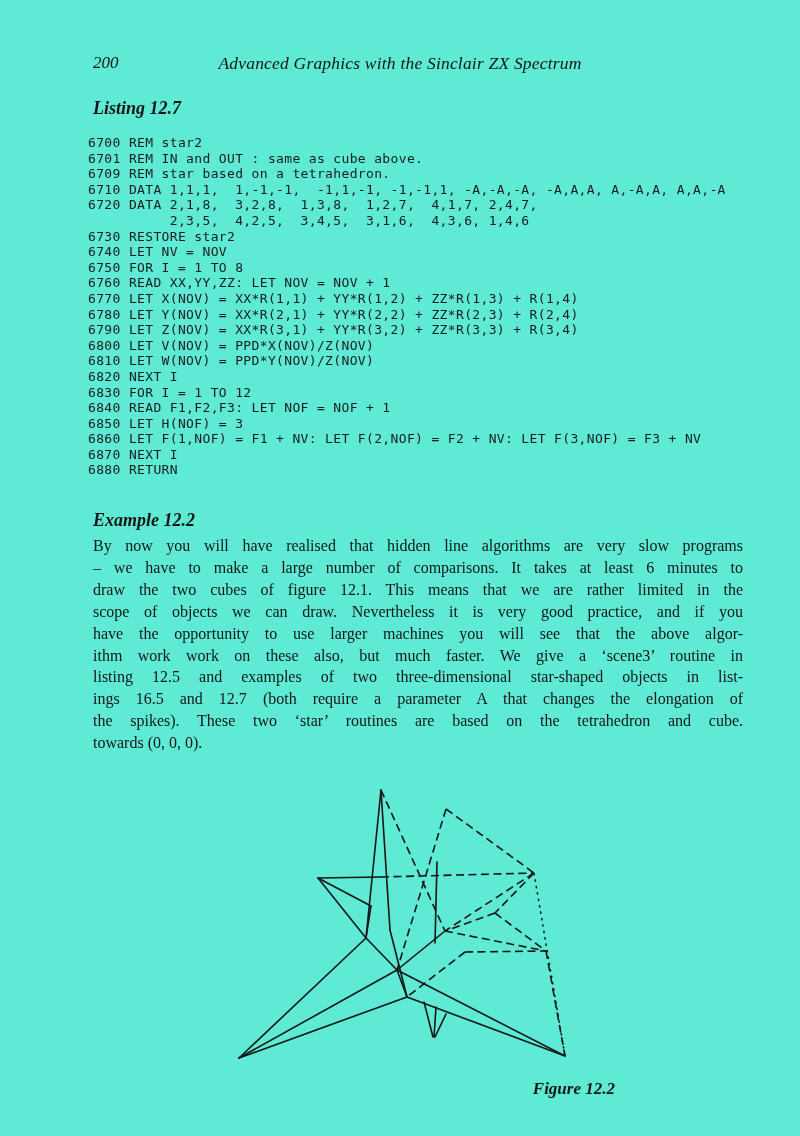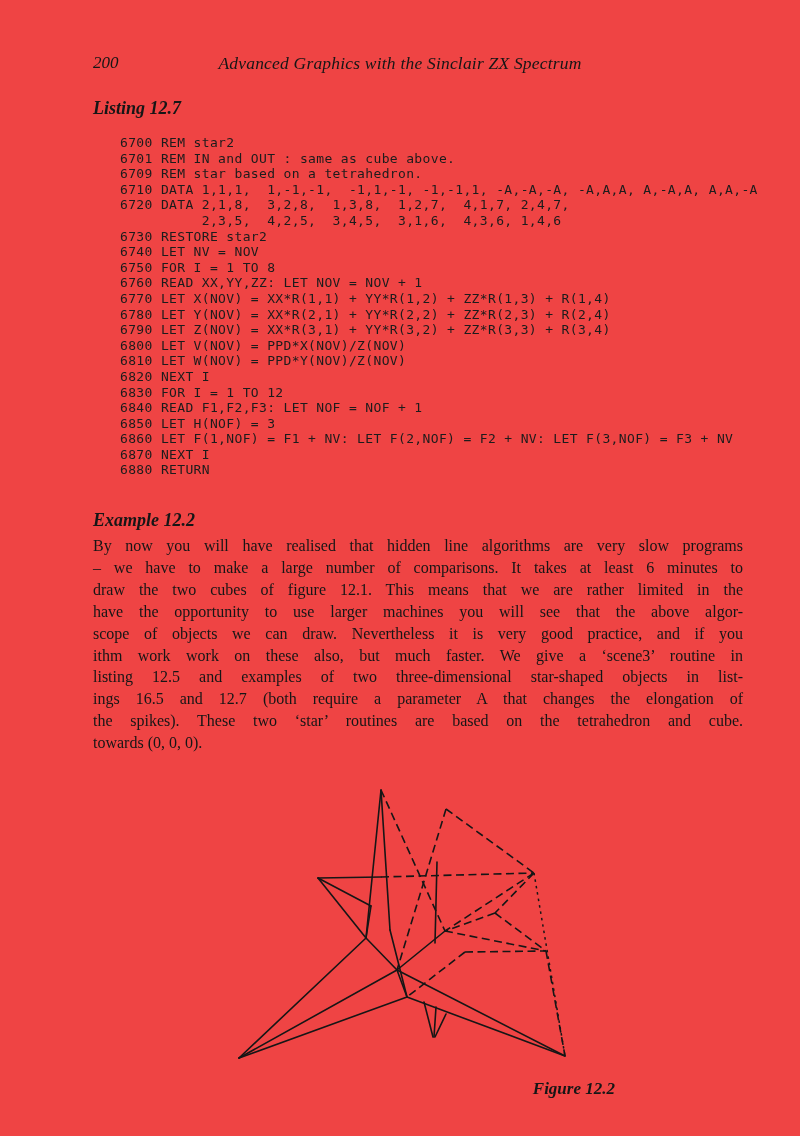--- a/index.html
+++ b/index.html
@@ -1,19 +1,19 @@
 <!DOCTYPE html>
 <html><head>
 <meta charset="utf-8">
 <style>
   html,body{margin:0;padding:0;background:#e8e8e6;}
   .page{
     position:relative;
     width:800px;height:1136px;
-    background:#ef4444;
+    background:#5eead4;
     color:#161616;
     font-family:"Liberation Serif", serif;
     overflow:hidden;
     margin:0 auto;
   }
   .pagenum{
     position:absolute;left:93px;top:53px;
     font-style:italic;font-size:17px;
   }
   .runtitle{
@@ -26,21 +26,20 @@
     position:absolute;left:93px;top:98px;
     font-style:italic;font-weight:bold;font-size:18px;
   }
   .code{
     position:absolute;left:88px;top:135px;
     font-family:"DejaVu Sans Mono", monospace;
     font-size:13px;line-height:15.6px;
     letter-spacing:.35px;
     white-space:pre;
     color:#1c1c1c;
-    margin-left:32px;
   }
   .example-title{
     position:absolute;left:93px;top:510px;
     font-style:italic;font-weight:bold;font-size:18px;
   }
   .para{
     position:absolute;left:93px;top:535px;width:650px;
     font-size:16px;line-height:21.9px;
   }
   .para > div{
@@ -97,22 +96,22 @@
 6860 LET F(1,NOF) = F1 + NV: LET F(2,NOF) = F2 + NV: LET F(3,NOF) = F3 + NV
 6870 NEXT I
 6880 RETURN</div>
 
   <div class="example-title">Example 12.2</div>
 
   <div class="para">
       <div>By now you will have realised that hidden line algorithms are very slow programs</div>
       <div>– we have to make a large number of comparisons. It takes at least 6 minutes to</div>
       <div>draw the two cubes of figure 12.1. This means that we are rather limited in the</div>
+      <div>scope of objects we can draw. Nevertheless it is very good practice, and if you</div>
       <div>have the opportunity to use larger machines you will see that the above algor-</div>
-      <div>scope of objects we can draw. Nevertheless it is very good practice, and if you</div>
       <div>ithm work work on these also, but much faster. We give a ‘scene3’ routine in</div>
       <div>listing 12.5 and examples of two three-dimensional star-shaped objects in list-</div>
       <div>ings 16.5 and 12.7 (both require a parameter A that changes the elongation of</div>
       <div>the spikes). These two ‘star’ routines are based on the tetrahedron and cube.</div>
       <div>towards (0, 0, 0).</div>
     </div>
 
   <div class="figure">
     <svg viewBox="0 0 420 300" xmlns="http://www.w3.org/2000/svg">
         <line x1="186" y1="8" x2="171" y2="156" class="seg-s"></line>

